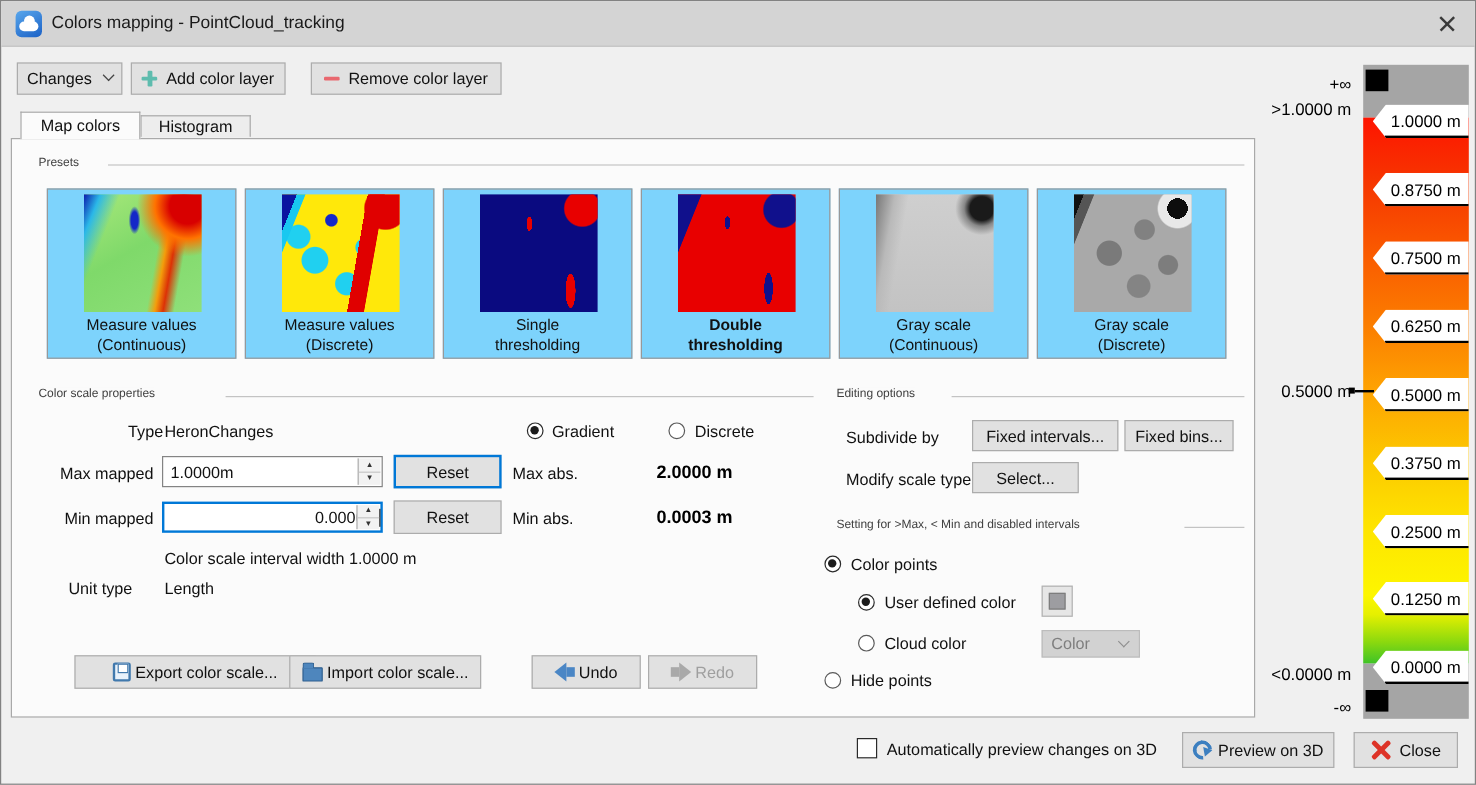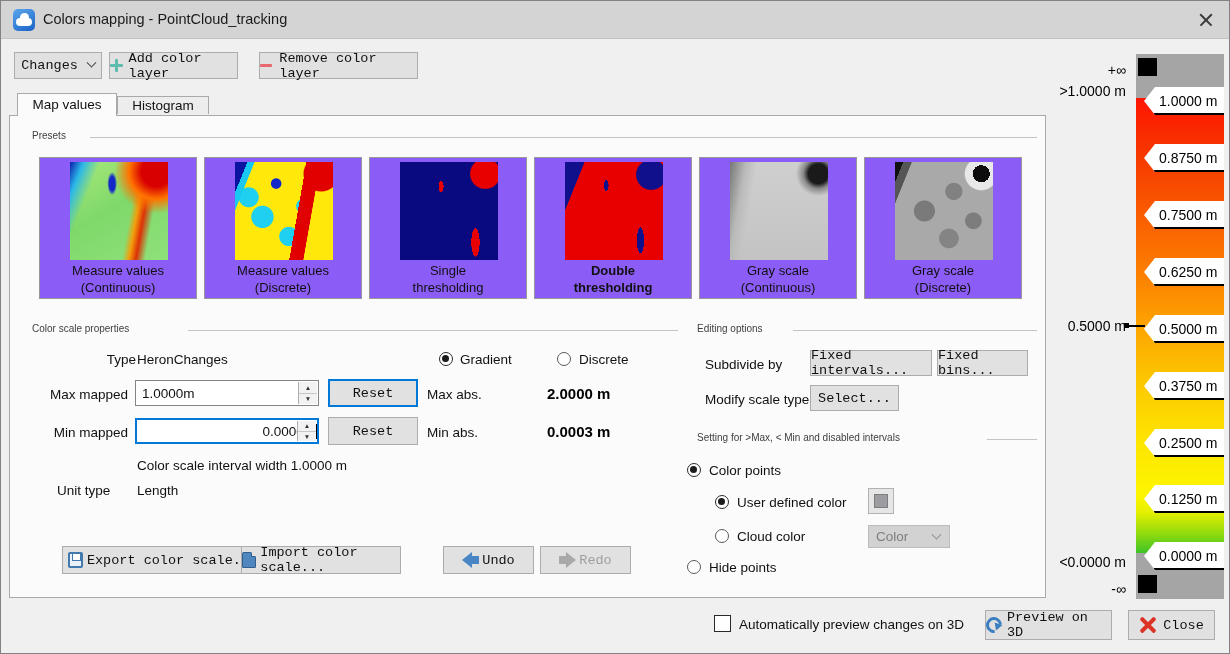--- a/index.html
+++ b/index.html
@@ -16,42 +16,42 @@
   .appicon { position:absolute; left:12px; top:8px; width:22px; height:22px; border-radius:5px; background:linear-gradient(150deg,#59a7ec,#1b61c6); }
   .appicon::before { content:''; position:absolute; left:7px; top:4px; width:9px; height:9px; background:#fff; border-radius:50%; }
   .appicon::after  { content:''; position:absolute; left:3px; top:9px; width:16px; height:8px; background:#fff; border-radius:4px; }
   .title-text { position:absolute; left:42px; top:10px; font-size:14.5px; color:#1a1a1a; }
   .close-x { position:absolute; right:12px; top:8px; width:22px; height:22px; cursor:default; }
   .close-x::before, .close-x::after { content:''; position:absolute; left:3px; top:10px; width:16px; height:1.6px; background:#3a3a3a; }
   .close-x::before { transform:rotate(45deg); }
   .close-x::after  { transform:rotate(-45deg); }
 
   
-  .btn { position:absolute; background:#e1e1e1; border:1px solid #acacac; display:flex; align-items:center; justify-content:center; font-size:13.5px; gap:7px; color:#111;font-family:Liberation Mono, monospace; }
+  .btn { position:absolute; background:#e1e1e1; border:1px solid #acacac; display:flex; align-items:center; justify-content:center; font-size:13.5px; gap:7px; color:#111; }
   .btn.focused { border:2px solid #0078d7; }
   .btn.disabled { color:#9f9f9f; }
   .combo-chev { width:7px; height:7px; border-right:1.6px solid #444; border-bottom:1.6px solid #444; transform:rotate(45deg) translate(-2px,-2px); }
 
   .plus-ic { position:relative; width:13px; height:13px; }
   .plus-ic::before { content:''; position:absolute; left:0; top:5px; width:13px; height:3.4px; background:#5ebcae; border-radius:1px; }
   .plus-ic::after  { content:''; position:absolute; left:4.8px; top:0; width:3.4px; height:13px; background:#5ebcae; border-radius:1px; }
   .minus-ic { width:13px; height:3.4px; background:#e9686f; border-radius:1px; }
 
   
   .tab { position:absolute; font-size:13.5px; text-align:center; }
   .tab.active { left:16px; top:92px; width:100px; height:23px; background:#fbfbfb; border:1px solid #a9a9a9; border-bottom:none; z-index:3; padding-top:3px; }
   .tab.inactive { left:116px; top:95px; width:92px; height:18px; background:#ededed; border:1px solid #a9a9a9; border-bottom:none; padding-top:1px; z-index:1; }
 
   
   .panel { position:absolute; left:8px; top:114px; width:1037px; height:483px; background:#fbfbfb; border:1px solid #a9a9a9; z-index:2; }
   .group-title { position:absolute; font-size:10px; color:#404040; background:#fbfbfb; }
   .hline { position:absolute; height:1px; background:#c3c3c3; }
 
   
-  .card { position:absolute; top:41px; width:158px; height:142px; background:#8b5cf6; border:1px solid #989898; }
+  .card { position:absolute; top:41px; width:158px; height:142px; background:#7dd3fc; border:1px solid #989898; }
   .thumb { position:absolute; left:30px; top:4px; width:98px; height:98px; }
   .card-label { position:absolute; left:0; top:104px; width:100%; text-align:center; font-size:13px; line-height:17px; color:#111; }
   .th1 { background:
     radial-gradient(circle at 88% 10%, #d80000 0 12%, #ff7300 22%, rgba(255,115,0,0) 34%),
     radial-gradient(ellipse 5% 12% at 43% 22%, #1428c8 0 60%, rgba(20,40,200,0) 100%),
     linear-gradient(112deg, #0b1dae 0%, #2bb8e8 10%, rgba(120,220,120,0) 22%),
     linear-gradient(100deg, rgba(0,0,0,0) 60%, rgba(255,150,0,.9) 66%, rgba(225,40,0,.95) 72%, rgba(255,180,0,0) 80%),
     linear-gradient(150deg, #a8e87a, #7fd96a 45%, #8fe07a); }
   .th2 { background:
     radial-gradient(circle at 88% 12%, #e00000 0 14%, rgba(224,0,0,0) 15%),
@@ -158,21 +158,21 @@
   </div>
   <div class="btn" style="left:108px; top:51px; width:129px; height:27px;">
     <span class="plus-ic"></span>
     <span>Add color layer</span>
   </div>
   <div class="btn" style="left:258px; top:51px; width:159px; height:27px;">
     <span class="minus-ic"></span>
     <span>Remove color layer</span>
   </div>
 
-  <div class="tab active">Map values</div>
+  <div class="tab active">Map colors</div>
   <div class="tab inactive">Histogram</div>
 
   <div class="panel">
 
     <div class="group-title" style="left:22px; top:14px;">Presets</div>
     <div class="hline" style="left:80px; top:21px; width:947px;"></div>
 
     <div class="card" style="left:29px;">
       <div class="thumb th1"></div>
       <div class="card-label">

